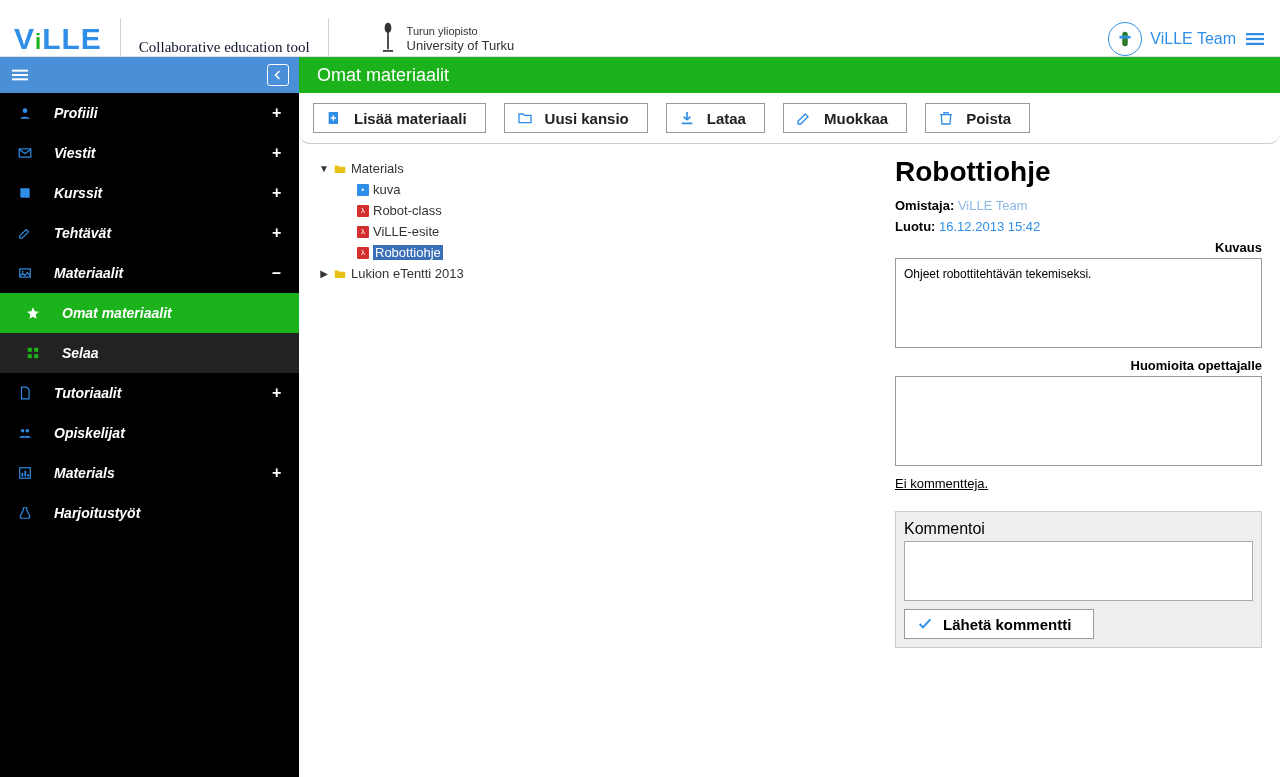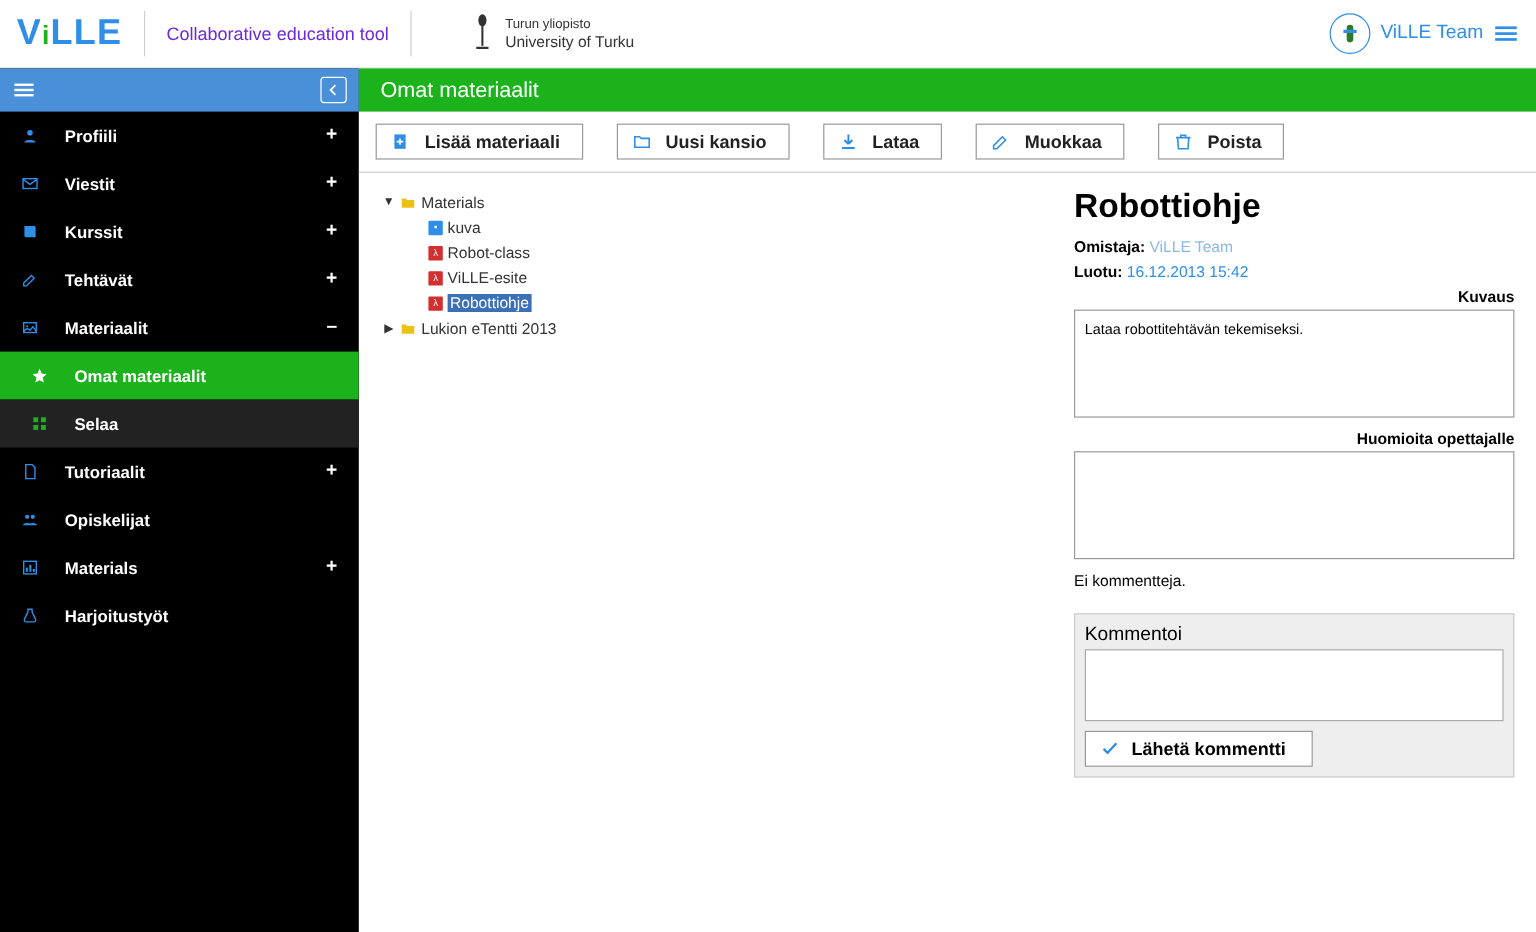--- a/index.html
+++ b/index.html
@@ -1,57 +1,57 @@
 <!DOCTYPE html>
 <html><head>
 <meta charset="utf-8">
 <style>
 *{margin:0;padding:0;box-sizing:border-box;font-family:"Segoe UI",Tahoma,sans-serif;}
 html,body{height:100%;}
 body{width:1280px;height:777px;background:#fff;overflow:hidden;}
 
 
-.top-header{height:57px;display:flex;align-items:center;padding:0 14px;border-bottom:1px solid #e0e0e0;}
+.top-header{height:57px;display:flex;align-items:flex-end;padding:0 14px;border-bottom:1px solid #e0e0e0;}
 .logo{font-family:"Arial Black",sans-serif;font-size:30px;color:#2f8fe8;letter-spacing:1px;font-weight:900;}
 .logo .dot{color:#1bb21b;font-size:22px;}
 .vdiv{height:38px;width:1px;background:#d0d0d0;margin:0 18px;}
-.tagline{color:#6d28d9;font-size:15px;}
+.tagline{color:#0f172a;font-size:15px;font-family:Liberation Serif, serif;}
 .uni-wrap{display:flex;align-items:center;margin-left:30px;}
 .uni-torch{width:22px;height:34px;display:inline-block;}
 .uni-txt{margin-left:8px;font-size:11px;color:#333;line-height:1.2;}
 .uni-txt .l2{font-size:13px;}
 .header-right{margin-left:auto;display:flex;align-items:center;gap:8px;}
 .avatar{width:34px;height:34px;border-radius:50%;border:1px solid #2f8fe8;display:flex;align-items:center;justify-content:center;}
 .team-name{color:#2f8fe8;font-size:16px;}
 .ham{width:22px;color:#2f8fe8;}
 
 
 .layout{display:flex;height:calc(100% - 57px);}
 .sidebar{width:299px;background:#000;display:flex;flex-direction:column;}
 .sidebar-top{height:36px;background:#4a90d9;display:flex;align-items:center;justify-content:space-between;padding:0 10px;}
 .sidebar-top .ham-ico{color:#fff;width:20px;}
 .collapse-btn{width:22px;height:22px;border:1px solid #fff;border-radius:3px;display:flex;align-items:center;justify-content:center;color:#fff;}
 
 .nav{flex:1;overflow:auto;}
-.nav-item{height:40px;display:flex;align-items:center;color:#fff;font-size:14px;padding:0 18px;gap:18px;cursor:pointer;}
+.nav-item{height:40px;display:flex;align-items:center;color:#fff;font-size:14px;padding:0 18px;gap:18px;cursor:pointer;font-style:italic;}
 .nav-item .nav-ico{width:18px;text-align:center;color:#2f8fe8;}
 .nav-item .sub-ico{width:18px;text-align:center;color:#1bb21b;}
 .nav-item .label{flex:1;font-weight:600;}
 .nav-item .expand{color:#fff;font-weight:900;font-size:16px;}
 .nav-sub{padding-left:26px;}
 .nav-sub.active{background:#1bb21b;}
 .nav-sub.grey{background:#222;}
 .nav-sub .label{font-weight:600;}
 .nav-sub .sub-ico{color:#fff;}
 .nav-sub.grey .sub-ico{color:#1bb21b;}
 
 
 .main{flex:1;display:flex;flex-direction:column;}
 .page-title{height:36px;background:#1bb21b;color:#fff;display:flex;align-items:center;padding:0 18px;font-size:18px;}
-.toolbar{padding:10px 14px;display:flex;gap:28px;border-bottom:1px solid #ccc;}
+.toolbar{padding:10px 14px;display:flex;gap:18px;border-bottom:1px solid #ccc;border-radius:11px;}
 .tool-btn{height:30px;padding:0 18px 0 12px;border:1px solid #999;display:flex;align-items:center;gap:12px;cursor:pointer;background:#fff;font-size:15px;font-weight:600;color:#222;}
 .tool-btn .ico{color:#2f8fe8;width:16px;}
 
 .content{flex:1;display:flex;overflow:hidden;}
 .tree-panel{width:578px;padding:14px 10px;font-size:13px;color:#333;}
 .tree-node{display:flex;align-items:center;height:21px;gap:4px;cursor:pointer;}
 .caret{width:10px;text-align:center;font-size:10px;}
 .folder-ico{color:#eac117;}
 .file-ico{width:12px;height:12px;display:inline-flex;align-items:center;justify-content:center;font-size:8px;color:#fff;border-radius:1px;}
 .pdf{background:#d32f2f;}
@@ -62,21 +62,21 @@
 .detail-panel{flex:1;padding:12px 18px;overflow:auto;}
 .detail-title{font-size:28px;font-weight:700;margin-bottom:10px;}
 .meta-row{font-size:13px;font-weight:700;margin-bottom:6px;}
 .meta-row .link{color:#8bb8e8;font-weight:400;}
 .meta-row .date{color:#2f8fe8;font-weight:400;}
 .field-label{font-size:13px;font-weight:700;margin-top:6px;margin-bottom:3px;text-align:right;}
 .field-box{border:1px solid #999;min-height:90px;padding:8px;font-size:12px;margin-bottom:10px;}
 .stars-row{display:flex;align-items:center;gap:8px;padding:4px 0;border-bottom:1px solid #ccc;margin-bottom:18px;}
 .star{width:18px;height:18px;}
 .no-rating{font-size:13px;}
-.no-comments{font-size:13px;margin-bottom:20px;}
+.no-comments{font-size:13px;margin-bottom:20px;text-decoration:underline;}
 .comment-block{background:#eee;border:1px solid #ccc;padding:8px;}
 .comment-label{font-size:16px;margin-bottom:3px;}
 .comment-input{background:#fff;border:1px solid #aaa;height:60px;margin-bottom:8px;}
 .comment-btn{background:#fff;border:1px solid #999;height:30px;width:190px;display:flex;align-items:center;gap:10px;padding:0 12px;font-size:15px;font-weight:600;cursor:pointer;}
 .comment-btn .ico{color:#2f8fe8;}
 
 svg{display:block;}
 </style>
 </head>
 <body>
@@ -398,21 +398,21 @@
               <span class="fname">Lukion eTentti 2013</span>
             </div>
         </div>
       </div>
 
       <div class="detail-panel">
         <div class="detail-title">Robottiohje</div>
         <div class="meta-row"><span>Omistaja:</span> <span class="link">ViLLE Team</span></div>
         <div class="meta-row"><span>Luotu:</span> <span class="date">16.12.2013 15:42</span></div>
         <div class="field-label">Kuvaus</div>
-        <div class="field-box">Lataa robottitehtävän tekemiseksi.</div>
+        <div class="field-box">Ohjeet robottitehtävän tekemiseksi.</div>
         <div class="field-label">Huomioita opettajalle</div>
         <div class="field-box"></div>
         <div class="no-comments">Ei kommentteja.</div>
         <div class="comment-block">
           <div class="comment-label">Kommentoi</div>
           <div class="comment-input"></div>
           <button class="comment-btn">
               <span class="ico">
                 <svg width="16" height="16">
                   <use href="#i-check"></use>

